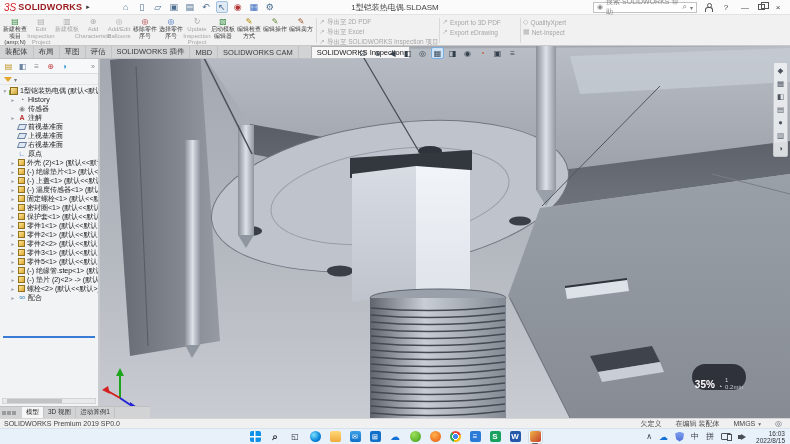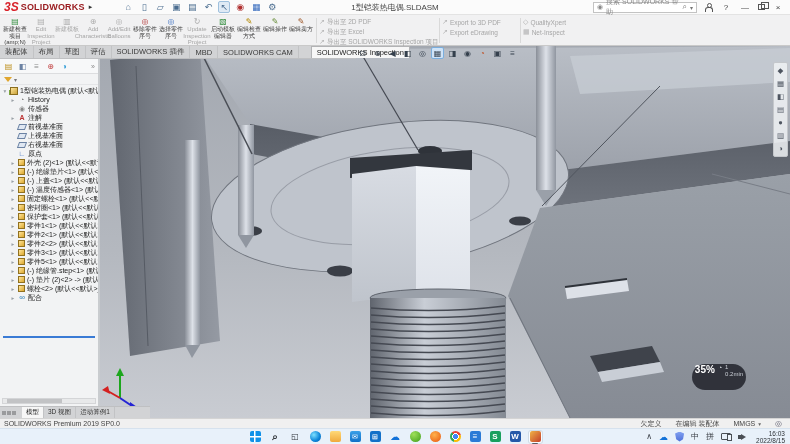--- a/index.html
+++ b/index.html
@@ -3,21 +3,21 @@
 <meta charset="utf-8">
 <style>
   html,body{margin:0;padding:0;background:#888;}
   *{box-sizing:border-box;font-family:"Liberation Sans","DejaVu Sans",sans-serif;}
   #app{position:relative;width:790px;height:444px;overflow:hidden;background:#f0f0f0;}
 
   
   .titlebar{position:absolute;left:0;top:0;width:790px;height:15px;background:#fbfbfb;
     border-bottom:1px solid #e3e3e3;display:flex;align-items:center;font-size:8px;color:#555;}
   .logo{display:flex;align-items:center;gap:2px;padding:0 4px;}
-  .logo-mark{color:#d9222a;font-weight:bold;font-style:italic;font-size:12px;}
+  .logo-mark{color:#d9222a;font-weight:normal;font-style:italic;font-size:10px;}
   .logo-text{color:#9a1c20;font-weight:bold;font-size:9px;letter-spacing:.2px;}
   .flyout{color:#333;font-size:7px;margin-left:2px;}
   .qa{display:flex;align-items:center;gap:4px;margin-left:26px;}
   .qa-ico{width:12px;height:12px;display:flex;align-items:center;justify-content:center;
     font-size:9px;color:#4a6c8f;}
   .qa-ico[data-active="true"]{background:#dfeaf5;border:1px solid #9fc0dd;border-radius:2px;}
   .doc-title{position:absolute;left:0;right:0;top:0;height:15px;display:flex;align-items:center;
     justify-content:center;font-size:8px;color:#444;pointer-events:none;}
   .tb-right{margin-left:auto;display:flex;align-items:center;gap:7px;padding-right:6px;}
   .searchbox{display:flex;align-items:center;gap:3px;border:1px solid #c3c3c3;background:#fff;
@@ -56,21 +56,21 @@
   .headsup{position:absolute;left:256px;top:1px;display:flex;gap:2px;z-index:6;}
   .hu-ico{width:13px;height:12px;display:flex;align-items:center;justify-content:center;
     font-size:8px;color:#35404d;}
   .hu-ico[data-active="true"]{background:#cfe3f7;border:1px solid #7aaede;border-radius:2px;}
   .right-toolbar{position:absolute;right:2px;top:16px;width:15px;display:flex;flex-direction:column;
     gap:2px;background:rgba(240,242,244,.85);border:1px solid #c4c7cb;border-radius:2px;padding:2px 0;z-index:6;}
   .rt-ico{width:13px;height:11px;display:flex;align-items:center;justify-content:center;font-size:7.5px;color:#4e5560;}
 
   
   .overlay-pill{position:absolute;left:592px;top:318px;width:54px;height:26px;border-radius:13px;
-    background:rgba(35,38,45,.88);display:flex;align-items:flex-start;justify-content:center;gap:3px;z-index:7;}
+    background:rgba(35,38,45,.88);display:flex;align-items:flex-end;justify-content:center;gap:3px;z-index:7;}
   .ov-percent{color:#fff;font-size:10px;font-weight:bold;}
   .ov-gauge{color:#cfd4da;font-size:7px;}
   .ov-col{display:flex;flex-direction:column;line-height:6.5px;}
   .ov-small{color:#c8cdd4;font-size:6px;text-align:left;}
 
   
   .leftpanel{position:absolute;left:0;top:59px;width:100px;height:347px;background:#f2f3f4;
     border-right:2px solid #c9cccf;z-index:4;display:flex;flex-direction:column;}
   .panel-tabs-top{height:15px;display:flex;align-items:center;gap:3px;border-bottom:1px solid #dcdddf;
     padding:0 3px;background:#f7f8f9;}

